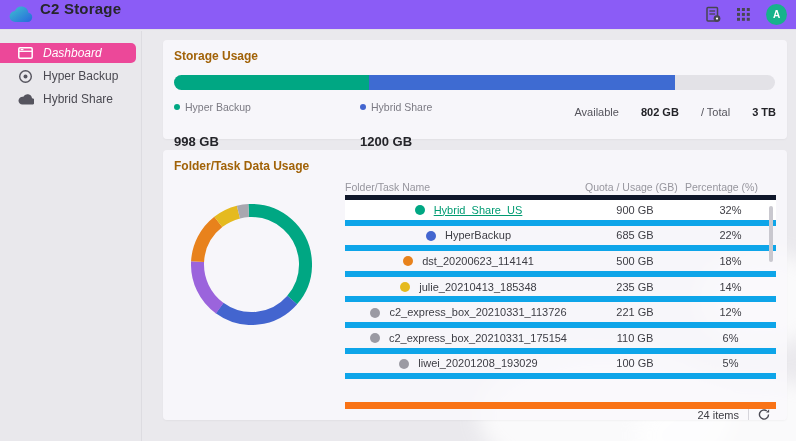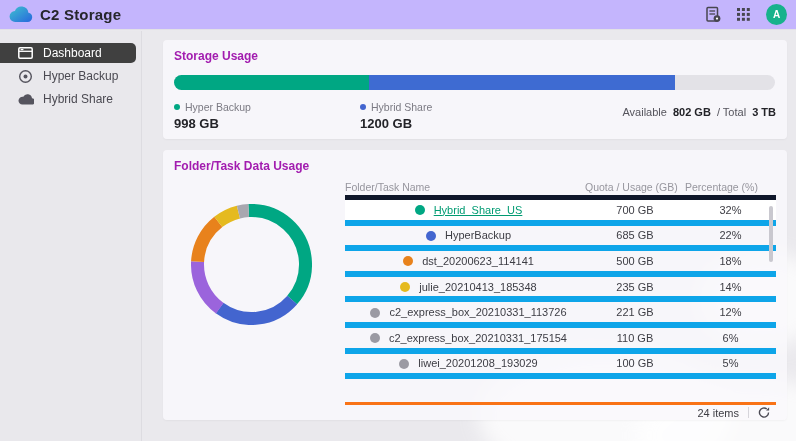--- a/index.html
+++ b/index.html
@@ -3,88 +3,88 @@
 <meta charset="utf-8">
 <style>
   * { box-sizing: border-box; }
   html,body { margin:0; padding:0; }
   body {
     width:796px; height:441px; position:relative; overflow:hidden;
     font-family:"Liberation Sans", sans-serif; background:#eae9ed;
   }
   
   .topbar {
-    position:absolute; top:0; left:0; width:796px; height:30px; background:#c4b5fd;
-    border-bottom:1px solid #e2e1e6; display:flex; align-items:center; padding-left:9px; z-index:5;
+    position:absolute; top:0; left:0; width:796px; height:30px; background:#8b5cf6;
+    border-bottom:1px solid #e2e1e6; display:flex; padding-left:9px; z-index:5;
   }
   .app-title { margin-left:7px; font-size:15px; font-weight:bold; color:#26262b; letter-spacing:.2px; }
   .topbar-right { margin-left:auto; display:flex; align-items:center; gap:16px; padding-right:9px; }
   .tb-icon { display:flex; align-items:center; cursor:pointer; }
   .avatar {
     width:21px; height:21px; border-radius:50%; background:#17b28c; color:#fff;
     display:flex; align-items:center; justify-content:center; font-size:10px; font-weight:bold;
   }
   
   .sidebar {
     position:absolute; top:31px; left:0; width:142px; height:410px;
     background:#e9e8ec; border-right:1px solid #dddce1; padding-top:12px; z-index:4;
   }
   .side-item {
     width:136px; height:20px; display:flex; align-items:center; padding-left:18px;
     margin-bottom:3px; font-size:12px; color:#4b4a52; cursor:pointer;
   }
-  .side-item.active { background:#404040; color:#ffffff; border-radius:0 5px 5px 0; }
+  .side-item.active { background:#ec4899; color:#ffffff; border-radius:0 5px 5px 0;font-style:italic; }
   .side-icon { width:16px; margin-right:9px; display:flex; align-items:center; color:#55545e; }
   .side-item.active .side-icon { color:#ffffff; }
   
   .cloud { position:absolute; background:#ffffff; border-radius:50%; filter:blur(10px); opacity:.78; z-index:1; }
   .cloud-1 { left:698px; top:252px; width:130px; height:95px; }
   .cloud-2 { left:478px; top:348px; width:255px; height:135px; }
   .cloud-3 { left:635px; top:378px; width:230px; height:115px; }
   
   .card {
     position:absolute; background:rgba(249,248,251,0.85); border-radius:4px; z-index:2;
     box-shadow:0 1px 2px rgba(0,0,0,0.04);
   }
-  .card-title { position:absolute; left:11px; top:9px; font-size:12px; font-weight:bold; color:#a21caf; }
+  .card-title { position:absolute; left:11px; top:9px; font-size:12px; font-weight:bold; color:#a16207; }
   .card-storage { left:163px; top:40px; width:624px; height:99px; }
   .card-folder  { left:163px; top:150px; width:624px; height:270px; }
   
   .bar-track {
     position:absolute; left:11px; top:35px; width:601px; height:15px;
     border-radius:8px; background:#e3e2e7; overflow:hidden; display:flex;
   }
   .bar-seg { height:100%; }
   .legend-item { position:absolute; top:61px; }
   .legend-top { display:flex; align-items:center; }
   .dot { width:6px; height:6px; border-radius:50%; display:inline-block; margin-right:5px; }
   .legend-label { font-size:10.5px; color:#7b7a83; }
-  .legend-value { font-size:13px; font-weight:bold; color:#232328; margin-top:3px; }
+  .legend-value { font-size:13px; font-weight:bold; color:#232328; margin-top:21px; }
   .summary { position:absolute; right:11px; top:66px; font-size:11px; color:#55545c; }
   .summary b { color:#232328; }
-  .summary span, .summary b { margin-left:3px; }
+  .summary span, .summary b { margin-left:19px; }
   
   #donut { position:absolute; left:28px; top:54px; }
   
   .ft-table { position:absolute; left:182px; top:30px; width:431px; border-collapse:collapse; table-layout:fixed; }
   .ft-table th {
     font-size:10.5px; font-weight:normal; color:#97969e; text-align:left;
     height:17px; padding:0; border-bottom:5px solid #0f172a;
   }
   .ft-table td {
     font-size:11px; color:#3d3d44; height:25.6px; padding:0;
     border-bottom:6px solid #0ea5e9; white-space:nowrap; overflow:hidden;text-align:center;
   }
   .ft-table td.name-cell { padding-left:7px; }
   .ft-table tr.hl { background:rgba(255,255,255,0.92); }
   .row-dot { width:10px; height:10px; border-radius:50%; display:inline-block; margin-right:9px; vertical-align:-1.5px; }
   .row-link { color:#009b72; text-decoration:underline; cursor:pointer; }
   .table-footer {
     position:absolute; left:182px; top:252px; width:431px; height:17px;
-    border-top:3px solid #f97316; display:flex; align-items:center; justify-content:flex-end;
+    border-top:7px solid #f97316; display:flex; align-items:center; justify-content:flex-end;
     font-size:11px; color:#3d3d44; padding-top:1px;
   }
   .vdiv { width:1px; height:11px; background:#d6d5db; margin:0 9px; }
   .refresh-btn { display:flex; align-items:center; cursor:pointer; margin-right:6px; }
   .scroll-thumb { position:absolute; left:606px; top:56px; width:3.5px; height:56px; border-radius:2px; background:#c9c8cf; cursor:pointer; }
 </style>
 </head>
 <body>
 
 <header class="topbar">
@@ -214,21 +214,21 @@
     <thead>
       <tr>
         <th>Folder/Task Name</th>
         <th>Quota / Usage (GB)</th>
         <th>Percentage (%)</th>
       </tr>
     </thead>
     <tbody>
         <tr class="hl">
           <td class="name-cell"><span class="row-dot" style="background: rgb(0, 167, 131);"></span><a class="row-link" href="#">Hybrid_Share_US</a></td>
-          <td>700 GB</td>
+          <td>900 GB</td>
           <td>32%</td>
         </tr>
         <tr>
           <td class="name-cell"><span class="row-dot" style="background: rgb(67, 101, 207);"></span><span class="row-name">HyperBackup</span></td>
           <td>685 GB</td>
           <td>22%</td>
         </tr>
         <tr>
           <td class="name-cell"><span class="row-dot" style="background: rgb(232, 130, 28);"></span><span class="row-name">dst_20200623_114141</span></td>
           <td>500 GB</td>

